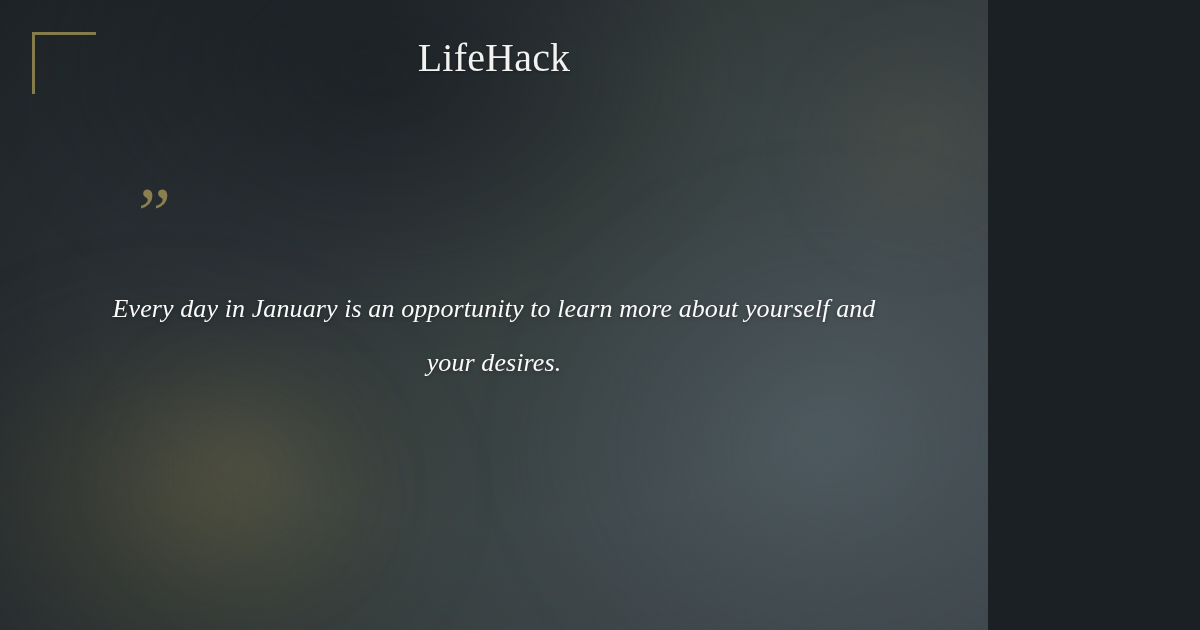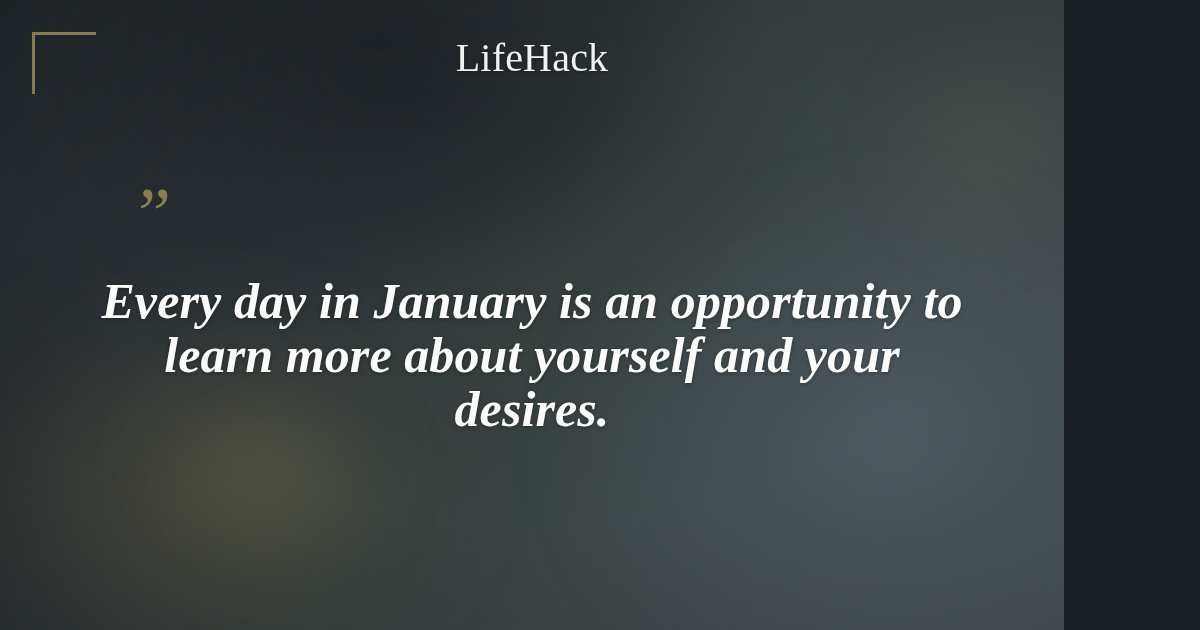--- a/index.html
+++ b/index.html
@@ -6,21 +6,21 @@
     margin: 0;
     padding: 0;
     background: #1b2024;
   }
   body {
     font-family: "Liberation Sans", sans-serif;
   }
 
   .card {
     position: relative;
-    width: 1064px;
+    width: 988px;
     height: 630px;
     overflow: hidden;
     background-color: #303a3e;
     isolation: isolate;
   }
 
   
   .bg-base {
     position: absolute;
     inset: 0;
@@ -149,30 +149,29 @@
     font-family: "Liberation Serif", "DejaVu Serif", serif;
     font-style: italic;
     font-size: 74px;
     line-height: 0.72;
     color: #8a7f4f;
     height: 58px;
     padding-left: 30px;
     user-select: none;
   }
   .quote-text {
-    margin-top: 28px;
+    margin-top: 36px;
     text-align: center;
     font-family: "Liberation Serif", "DejaVu Serif", serif;
     font-style: italic;
-    font-size: 50px;
+    font-size: 26px;
     line-height: 54px;
     color: #fbfbfa;
     letter-spacing: 0.1px;
     text-shadow: 0 1px 4px rgba(0,0,0,0.32);
-    font-weight: bold;
   }
 </style>
 </head>
 <body>
 
 <div class="card">
 
   <div class="bg-base"></div>
   <div class="bg-glow-dark-top"></div>
   <div class="bg-glow-warm-left"></div>

